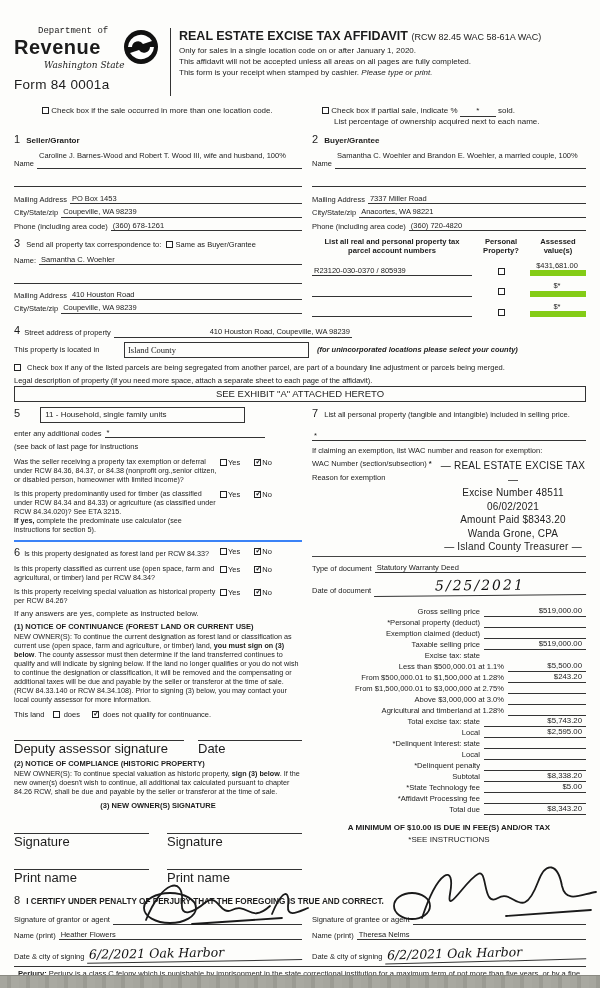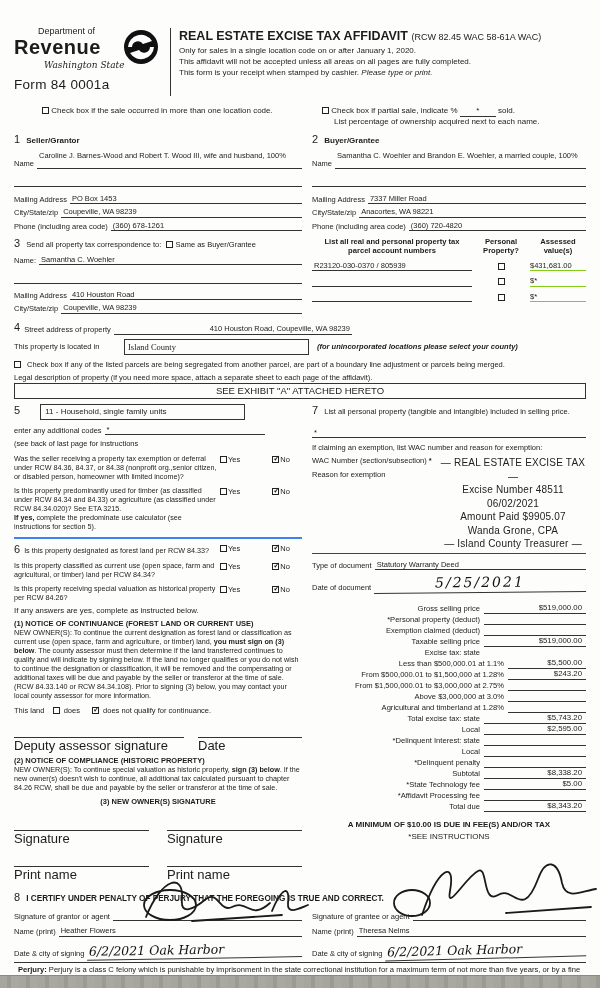--- a/index.html
+++ b/index.html
@@ -6,21 +6,21 @@
   html,body { background:#e8e8e4; }
   .page {
     position:relative; width:600px; height:988px; margin:0 auto;
     background:#fdfdfb; color:#1c1c1c; overflow:hidden;
     font-family:"Liberation Sans", sans-serif; font-size:7.5px; line-height:1.25;
   }
   .inner { padding:26px 14px 0 14px; }
   
   .hdr { display:flex; height:76px; }
   .hdr-left { width:150px; position:relative; }
-  .dept-line1 { font-size:9px; margin-left:24px; }
+  .dept-line1 { font-size:9px; margin-left:24px;font-family:Liberation Mono, monospace; }
   .dept-line2 { font-size:20px; font-weight:bold; letter-spacing:0.5px; margin-top:-2px; }
   .dept-line3 { font-family:"DejaVu Serif", serif; font-style:italic; font-size:9px; margin-left:30px; }
   .form-num { font-size:13.5px; margin-top:5px; letter-spacing:0.3px; }
   .logo { position:absolute; right:4px; top:2px; }
   .hdr-div { width:1px; background:#333; margin:2px 8px 6px 6px; }
   .hdr-right { flex:1; padding-top:3px; }
   .title { font-size:12.5px; font-weight:bold; }
   .title .rcw { font-weight:normal; font-size:9px; }
   .sub { font-size:8px; margin-top:1px; }
   .sub i { font-style:italic; }
@@ -42,30 +42,30 @@
   .fld .lab { white-space:nowrap; margin-right:3px; }
   .fld .val { flex:1; border-bottom:1px solid #333; padding:0 2px 0 2px; min-height:9px; }
   .b { font-weight:bold; }
   .i { font-style:italic; }
   .hand { font-family:"DejaVu Serif", serif; font-style:italic; color:#111; }
   
   .parcel-hdr { display:flex; font-weight:bold; font-size:7.6px; text-align:center; }
   .parcel-row { display:flex; align-items:flex-end; margin-top:5px; }
   .pr-num { width:160px; border-bottom:1px solid #333; min-height:10px; padding-left:2px; }
   .pr-cb { width:58px; text-align:center; }
-  .pr-val { flex:1; border-bottom:1px solid #84cc16; text-align:left; min-height:10px; padding-right:2px; }
+  .pr-val { flex:1; border-bottom:6px solid #84cc16; text-align:center; min-height:10px; padding-right:2px; }
   
   .countybox { display:inline-block; border:1px solid #333; width:185px; padding:2px 3px;
                font-family:"Liberation Serif", serif; font-size:8.5px; }
   .exhibit { border:1px solid #333; text-align:center; font-size:9.5px; padding:1px 0; margin-top:1px; }
   .codebox { display:inline-block; border:1px solid #333; width:205px; padding:2px 4px; font-size:8px; }
   
   .qrow { display:flex; margin-top:5px; }
   .qtext { width:206px; font-size:7.2px; }
-  .qboxes { display:flex; gap:32px; padding-top:1px;text-align:right; }
+  .qboxes { display:flex; gap:14px; padding-top:1px;text-align:right; }
   .qboxes span.cblab { margin-left:1px; }
   
   .stamp { font-family:Liberation Sans, sans-serif; font-size:10px; line-height:1.35;
            text-align:center; color:#222; letter-spacing:0.2px; }
   
   .trow { display:flex; align-items:flex-end; height:11px; }
   .tlab { width:172px; text-align:right; padding-right:4px; white-space:nowrap; font-size:7.6px; }
   .tval { flex:1; border-bottom:1px solid #333; text-align:right; padding-right:4px; font-size:7.8px; }
   .trow.noline .tval { border-bottom:none; }
   
@@ -370,21 +370,21 @@
         <div style="display:flex; margin-top:4px;">
           <div style="width:128px;">
             <div><span>WAC Number (section/subsection)</span>
                  <span class="b">*</span></div>
             <div style="margin-top:4px;">Reason for exemption</div>
           </div>
           <div class="stamp" style="flex:1;">
             <div>— REAL ESTATE EXCISE TAX —</div>
             <div>Excise Number 48511</div>
             <div>06/02/2021</div>
-            <div>Amount Paid $9905.07</div>
+            <div>Amount Paid $8343.20</div>
             <div>Wanda Grone, CPA</div>
             <div>— Island County Treasurer —</div>
           </div>
         </div>
         <div style="border-bottom:1px solid #444; margin-top:2px;"></div>
         <div class="fld" style="margin-top:6px;">
           <span class="lab">Type of document</span>
           <span class="val">Statutory Warranty Deed</span>
         </div>
         <div class="fld" style="margin-top:4px; align-items:flex-end;">

